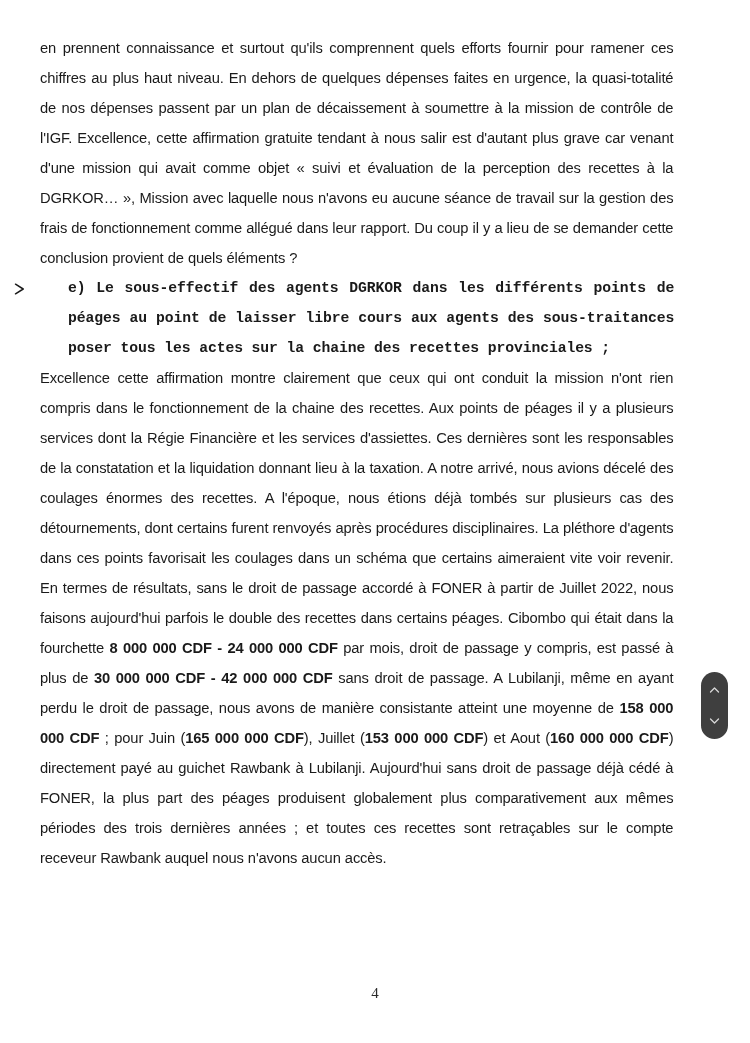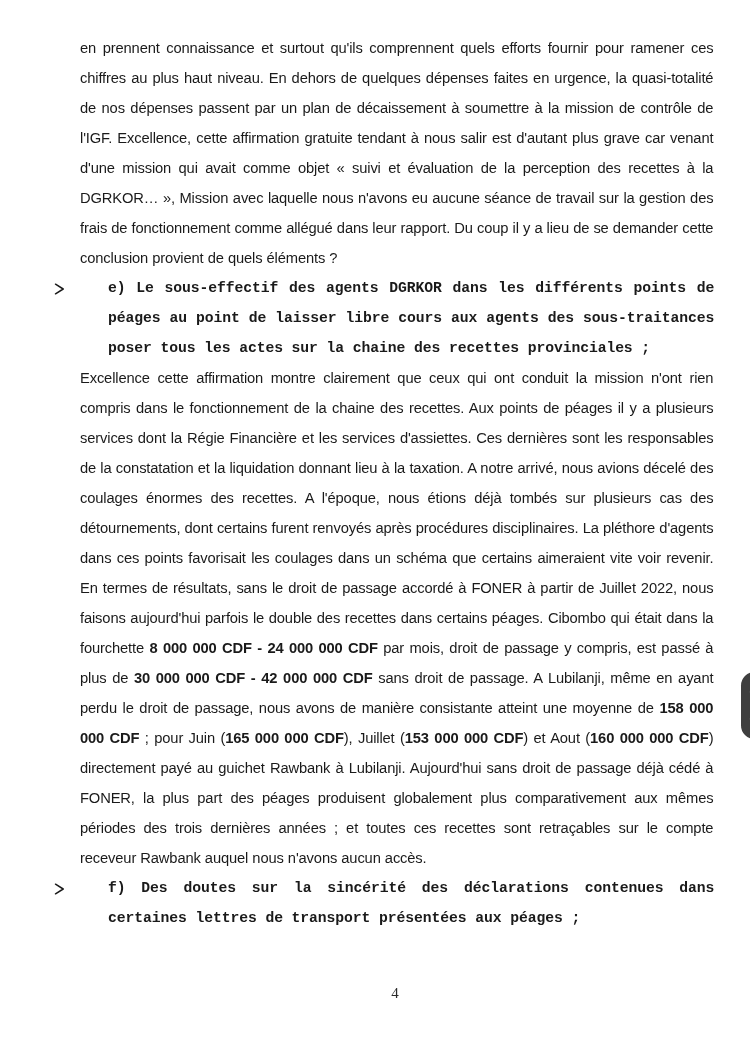--- a/index.html
+++ b/index.html
@@ -13,21 +13,20 @@
     position: relative;
     overflow: hidden;
     font-family: "Liberation Sans", sans-serif;
     color: #1a1a1a;
   }
 
   #page {
     position: absolute;
     inset: 0;
     background: #ffffff;
-    margin-left: 40px;
   }
 
   .doc-body {
     position: absolute;
     left: 40px;
     top: 33px;
     width: 653px;
   }
 
   
@@ -127,28 +126,20 @@
       <span class="bullet-marker">
         <svg width="14" height="12" viewBox="0 0 14 12" aria-hidden="true">
           <path d="M1.5 1.2 L9.2 6 L1.5 10.8" fill="none" stroke="#1a1a1a" stroke-width="1.5" stroke-linecap="round" stroke-linejoin="round"></path>
         </svg>
       </span>
       <p class="heading-text">e) Le sous-effectif des agents DGRKOR dans les différents points de péages au point de laisser libre cours aux agents des sous-traitances poser tous les actes sur la chaine des recettes provinciales  ;</p>
     </div>
 
     <p class="para last-line-left" id="para-e-body">Excellence cette affirmation montre clairement que ceux qui ont conduit la mission n'ont rien compris dans le fonctionnement de la chaine des recettes. Aux points de péages il y a plusieurs services dont la Régie Financière et les services d'assiettes. Ces dernières sont les responsables de la constatation et la liquidation donnant lieu à la taxation. A notre arrivé, nous avions décelé des coulages énormes des recettes. A l'époque, nous étions déjà  tombés sur plusieurs cas des détournements, dont certains furent renvoyés après procédures disciplinaires. La pléthore d'agents dans ces points favorisait les coulages dans un schéma que certains aimeraient vite voir revenir. En termes de résultats, sans le droit de passage accordé à FONER à partir de Juillet 2022, nous faisons aujourd'hui parfois le double des recettes dans certains péages. Cibombo qui était dans la fourchette <b class="amt">8 000 000 CDF - 24 000 000 CDF</b> par mois, droit de passage y compris, est passé à plus de <b class="amt">30 000 000 CDF - 42 000 000 CDF</b> sans droit de passage. A Lubilanji, même en ayant perdu le droit de passage, nous avons de manière consistante atteint une moyenne de <b class="amt">158 000 000 CDF</b> ; pour Juin (<b class="amt">165 000 000 CDF</b>), Juillet (<b class="amt">153 000 000 CDF</b>) et Aout (<b class="amt">160 000 000 CDF</b>) directement payé au guichet Rawbank à Lubilanji. Aujourd'hui sans droit de passage déjà cédé à FONER, la plus part des péages produisent globalement plus comparativement aux mêmes périodes des trois dernières années ; et toutes ces recettes sont retraçables sur le compte receveur Rawbank auquel nous n'avons aucun accès.</p>
 
-    <div class="bullet-block">
-      <span class="bullet-marker">
-        <svg width="14" height="12" viewBox="0 0 14 12" aria-hidden="true">
-          <path d="M1.5 1.2 L9.2 6 L1.5 10.8" fill="none" stroke="#1a1a1a" stroke-width="1.5" stroke-linecap="round" stroke-linejoin="round"></path>
-        </svg>
-      </span>
-      <p class="heading-text">f) Des doutes sur la sincérité des déclarations contenues dans certaines lettres de transport présentées aux péages  ;</p>
-    </div>
 
   </div>
 
   <div class="page-number">4</div>
 
   <div class="scroll-pill">
     <span class="chev">
       <svg width="13" height="13" viewBox="0 0 13 13" aria-hidden="true">
         <path d="M2.5 8 L6.5 4 L10.5 8" fill="none" stroke="#d8d8d8" stroke-width="1.3" stroke-linecap="round" stroke-linejoin="round"></path>
       </svg>

